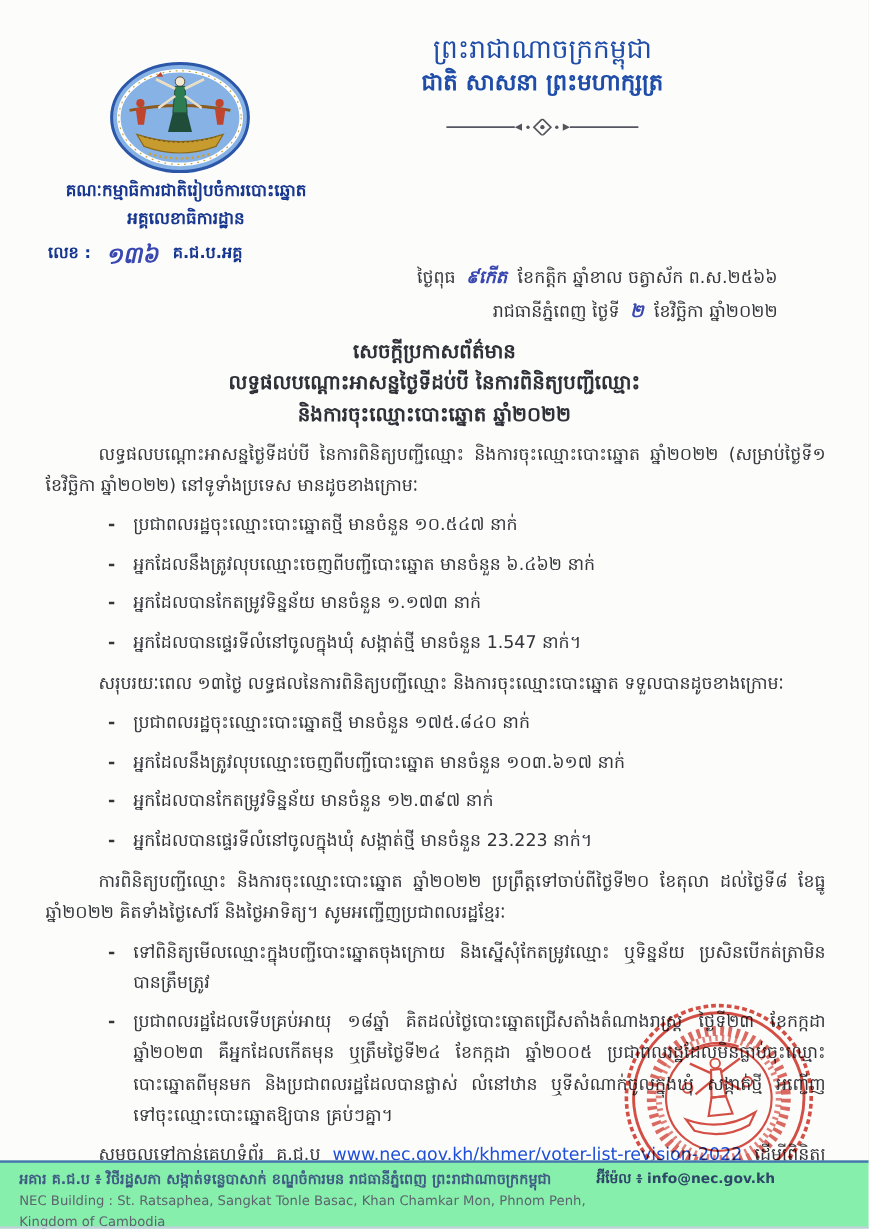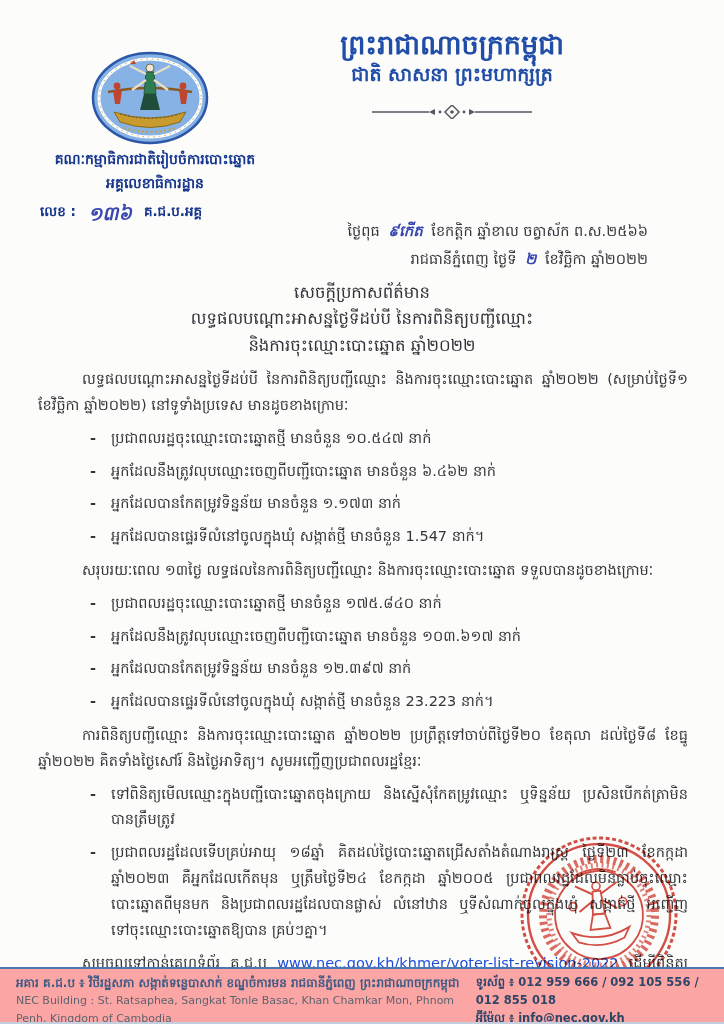--- a/index.html
+++ b/index.html
@@ -9,53 +9,53 @@
     margin:0 auto;
     background:#fcfcfa;
     font-family:"DejaVu Sans","Liberation Sans",sans-serif;
     color:#34353b;
     overflow:hidden;
   }
   
   .header{position:relative;height:278px;}
   .emblem{position:absolute;left:90px;top:50px;}
   .kingdom-block{position:absolute;left:235px;right:55px;top:28px;text-align:center;}
-  .kingdom-title{font-size:27px;font-weight:bold;color:#1f4da8;line-height:1.25;}
+  .kingdom-title{font-size:22px;font-weight:normal;color:#1f4da8;line-height:1.25;}
   .motto{font-size:19px;font-weight:bold;color:#1f4da8;}
   .divider{margin-top:14px;}
   .org-block{position:absolute;left:10px;top:148px;width:290px;text-align:center;
              color:#16368f;font-weight:bold;font-size:14px;line-height:1.7;}
   .ref-line{display:flex;align-items:flex-end;justify-content:flex-start;
             gap:12px;padding-left:30px;margin-top:4px;font-size:13.5px;}
   .handwriting{color:#3947b0;font-style:italic;font-weight:bold;}
   .ref-hand{font-size:19px;line-height:1;transform:rotate(-2deg);}
   .dateline{position:absolute;top:218px;right:76px;text-align:right;
             font-size:14.5px;line-height:1.85;color:#34353b;margin-left:15px;}
   .date-hand{font-size:15px;padding:0 4px;}
   
-  .doc-title{text-align:center;font-weight:normal;color:#2f3038;
+  .doc-title{text-align:center;font-weight:bold;color:#2f3038;
              font-size:16.5px;line-height:1.6;margin-top:2px;}
   
   .content{padding:6px 36px 0 38px;font-size:14.5px;line-height:1.78;}
   .para{margin:2px 0;text-indent:44px;text-align:justify;}
   .dash-list{margin:4px 0 8px 0;padding-left:52px;list-style:none;}
   .dash-list li{display:flex;gap:15px;margin:7px 0;align-items:flex-start;}
   .dash{flex:0 0 auto;font-weight:bold;}
   .li-text{text-align:justify;}
   .closing .url{text-decoration:underline;color:#1d4ed8;cursor:pointer;}
   .initials{display:inline-block;vertical-align:-4px;margin-left:2px;}
   
   .stamp{position:absolute;left:518px;top:834px;width:162px;height:162px;
          mix-blend-mode:multiply;opacity:.85;pointer-events:none;
          transform:rotate(-6deg);}
   
   .footer{position:absolute;left:0;right:0;bottom:0;height:46px;
           border-top:2px solid #4a76b4;
           display:flex;justify-content:space-between;
-          padding:5px 12px 4px 16px;background:#fca5a5;}
+          padding:5px 12px 4px 16px;background:#86efac;}
   .footer:after{content:"";position:absolute;left:0;right:0;bottom:0;height:2px;background:#c3cfde;}
   .addr-km{font-size:12px;color:#3f5b84;font-weight:bold;line-height:1.5;}
   .addr-en{font-size:11px;color:#5d646e;line-height:1.6;}
   .footer-right{text-align:left;min-width:215px;}
   .contact-line{font-size:11.5px;color:#2e4668;font-weight:bold;line-height:1.55;}
 </style>
 </head>
 <body>
 
 <div class="page">
@@ -222,21 +222,18 @@
     </svg>
   </div>
 
   <div class="footer">
     <div>
       <div class="addr-km">អគារ គ.ជ.ប ៖ វិថីរដ្ឋសភា សង្កាត់ទន្លេបាសាក់ ខណ្ឌចំការមន រាជធានីភ្នំពេញ ព្រះរាជាណាចក្រកម្ពុជា</div>
       <div class="addr-en">NEC Building : St. Ratsaphea, Sangkat Tonle Basac, Khan Chamkar Mon, Phnom Penh, Kingdom of Cambodia</div>
     </div>
     <div class="footer-right">
       <div class="contact-line">
-        <span>ទូរស័ព្ទ ៖ </span><span>012 959 666 / 092 105 556 / 012 855 018</span>
-      </div>
-      <div class="contact-line">
         <span>អ៊ីម៉ែល ៖ </span><span>info@nec.gov.kh</span>
       </div>
     </div>
   </div>
 
 </div>
 
 </body></html>

